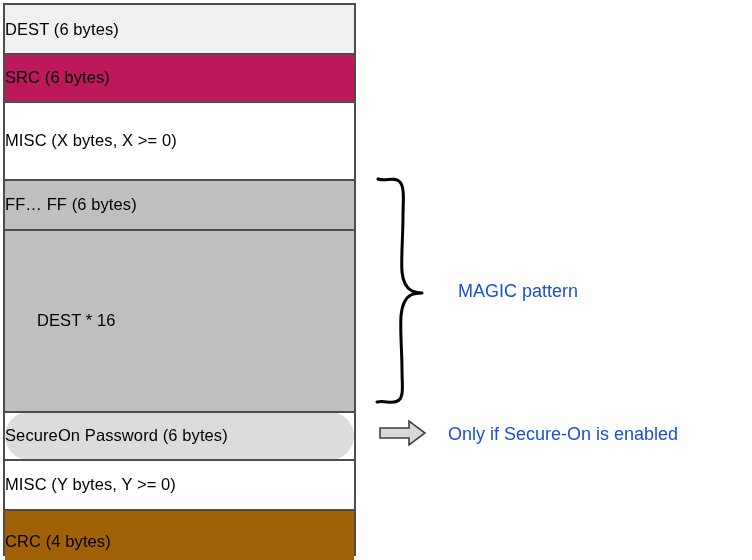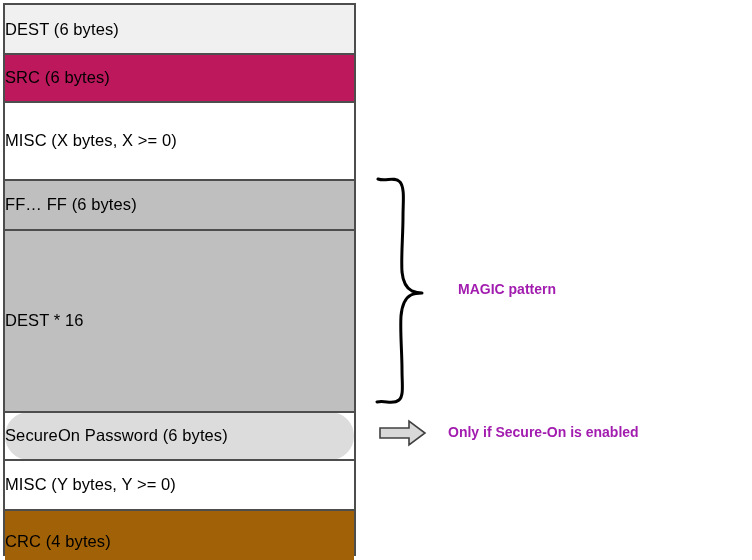--- a/index.html
+++ b/index.html
@@ -74,25 +74,24 @@
   }
   .brace-wrap svg {
     display: block;
     width: 52px;
     height: 236px;
     overflow: visible;
   }
 
   .annotation-text {
     position: absolute;
-    font-size: 14px;
+    font-size: 18px;
     line-height: 1.2;
-    color: #a21caf;
+    color: #1d4ed8;
     white-space: nowrap;
-    font-weight: bold;
   }
 
   #magic-pattern-label {
     left: 458px;
     top: 281px;
   }
 
   #secureon-note-label {
     left: 448px;
     top: 424px;
@@ -127,21 +126,21 @@
     </div>
 
     <div class="field-row" style="top:97px; height:78px; background:#ffffff;">
       <span class="field-label">MISC (X bytes, X &gt;= 0)</span>
     </div>
 
     <div class="field-row" style="top:175px; height:50px; background:#bfbfbf;">
       <span class="field-label">FF… FF (6 bytes)</span>
     </div>
 
-    <div class="field-row" style="top:225px; height:182px; background:#bfbfbf;">
+    <div class="field-row" style="top:225px; height:182px; background:#bfbfbf;padding-left:32px;">
       <span class="field-label">DEST * 16</span>
     </div>
 
     <div class="field-row" style="top:407px; height:48px; background:#dcdcdc;border-radius:24px;">
       <span class="field-label">SecureOn Password (6 bytes)</span>
     </div>
 
     <div class="field-row" style="top:455px; height:50px; background:#ffffff;">
       <span class="field-label">MISC (Y bytes, Y &gt;= 0)</span>
     </div>

